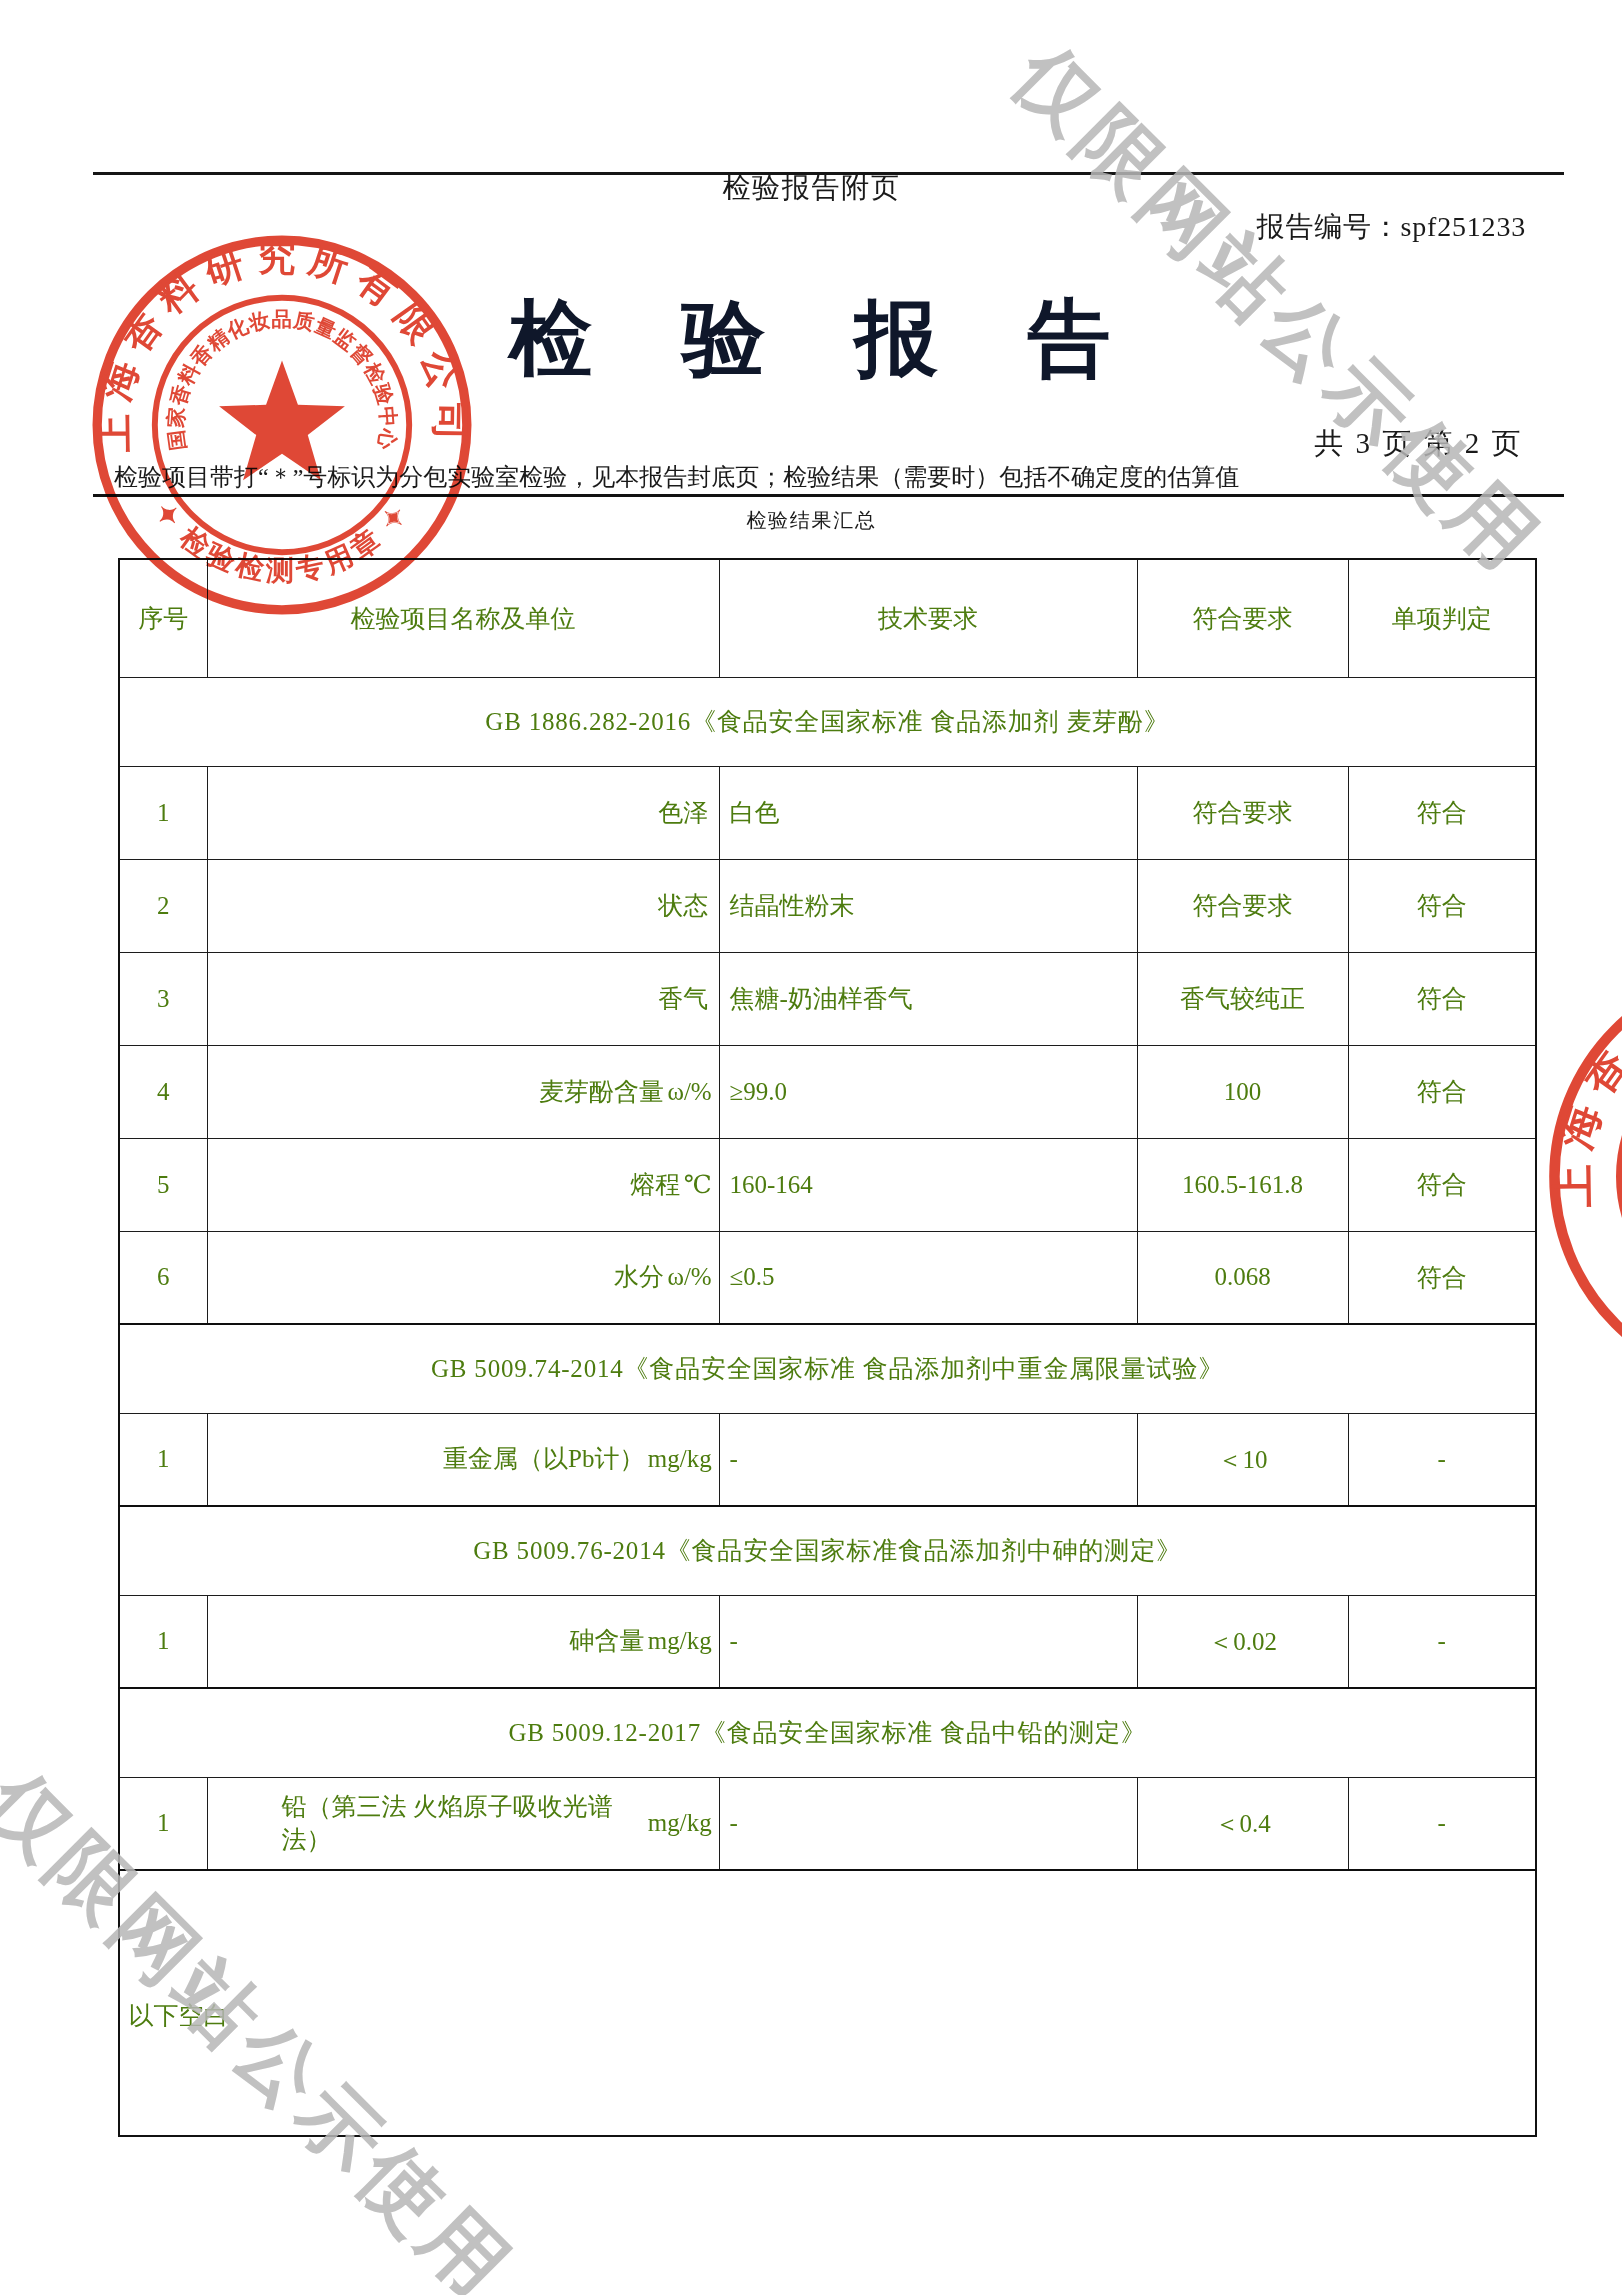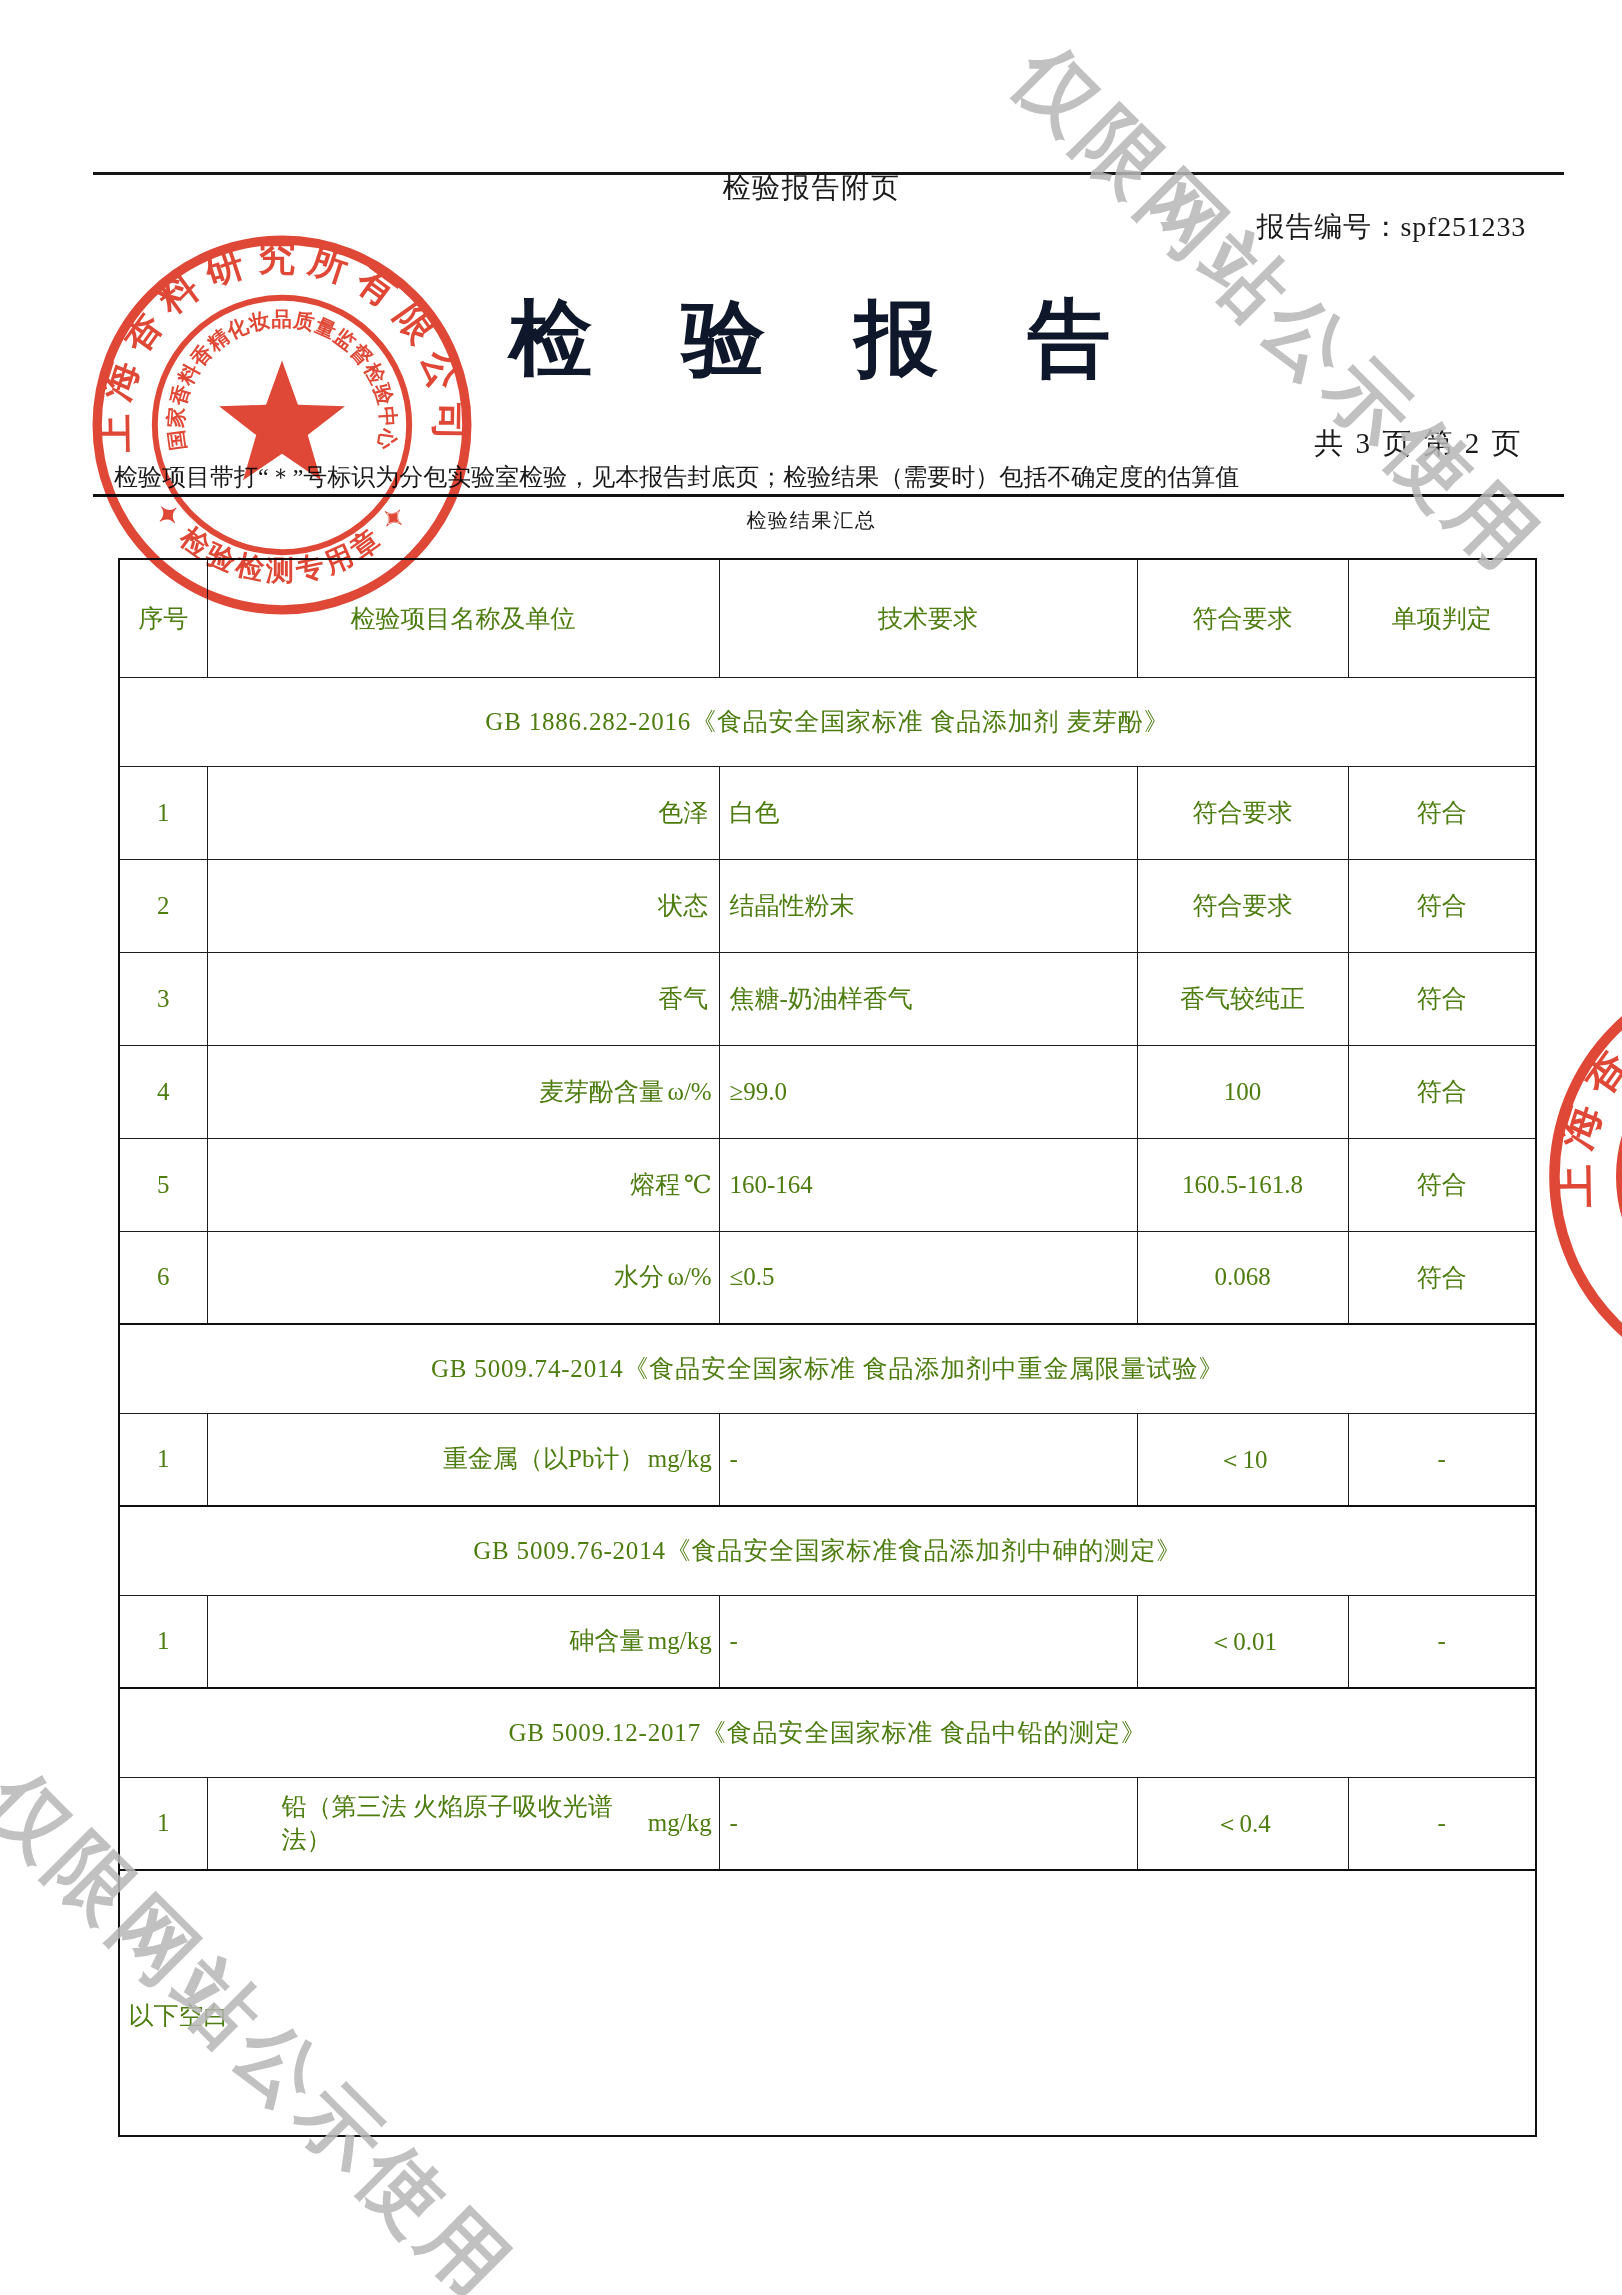--- a/index.html
+++ b/index.html
@@ -185,21 +185,21 @@
           </tr>
           <tr class="row-data sec-end">
             <td class="c-no">1</td>
             <td class="c-item">
               <div class="item-flex">
                 <span class="item-name">砷含量</span>
                 <span class="item-unit">mg/kg</span>
               </div>
             </td>
             <td class="c-req">-</td>
-            <td class="c-res">＜0.01</td>
+            <td class="c-res">＜0.02</td>
             <td class="c-jdg">-</td>
           </tr>
           <tr class="row-section">
             <td colspan="5" class="section-cell">GB 5009.12-2017《食品安全国家标准 食品中铅的测定》</td>
           </tr>
           <tr class="row-data sec-end">
             <td class="c-no">1</td>
             <td class="c-item">
               <div class="item-flex">
                 <span class="item-name">铅（第三法 火焰原子吸收光谱法）</span>

